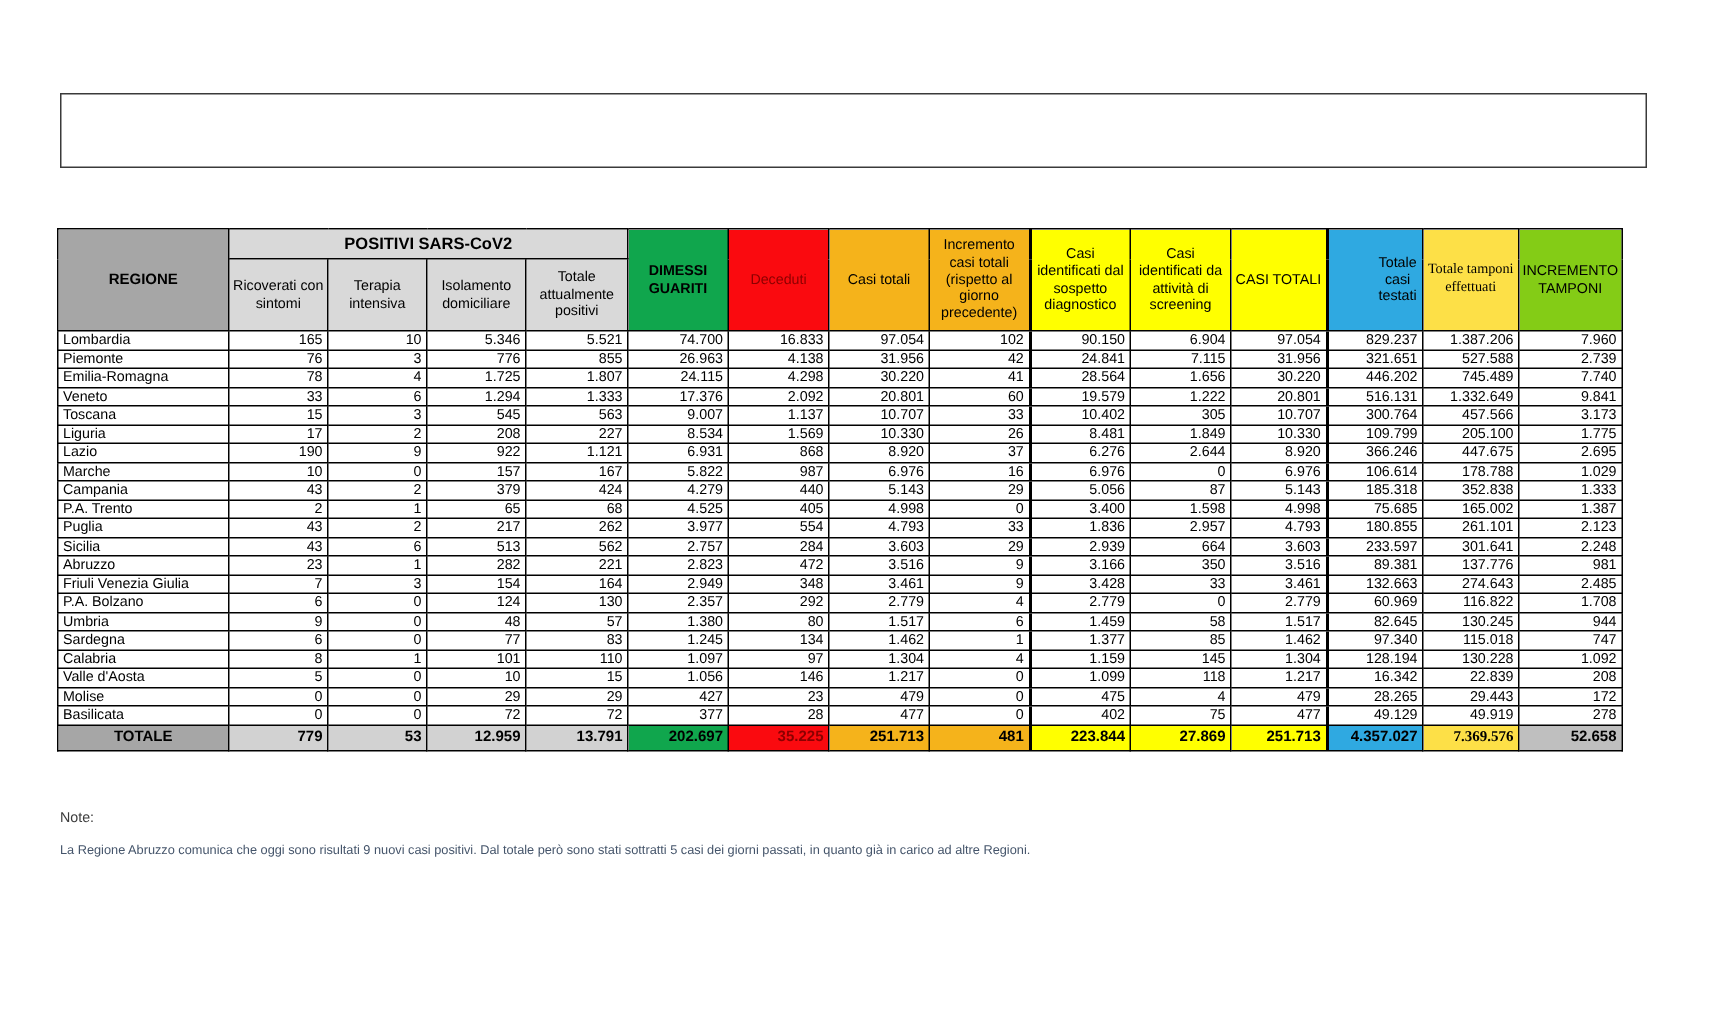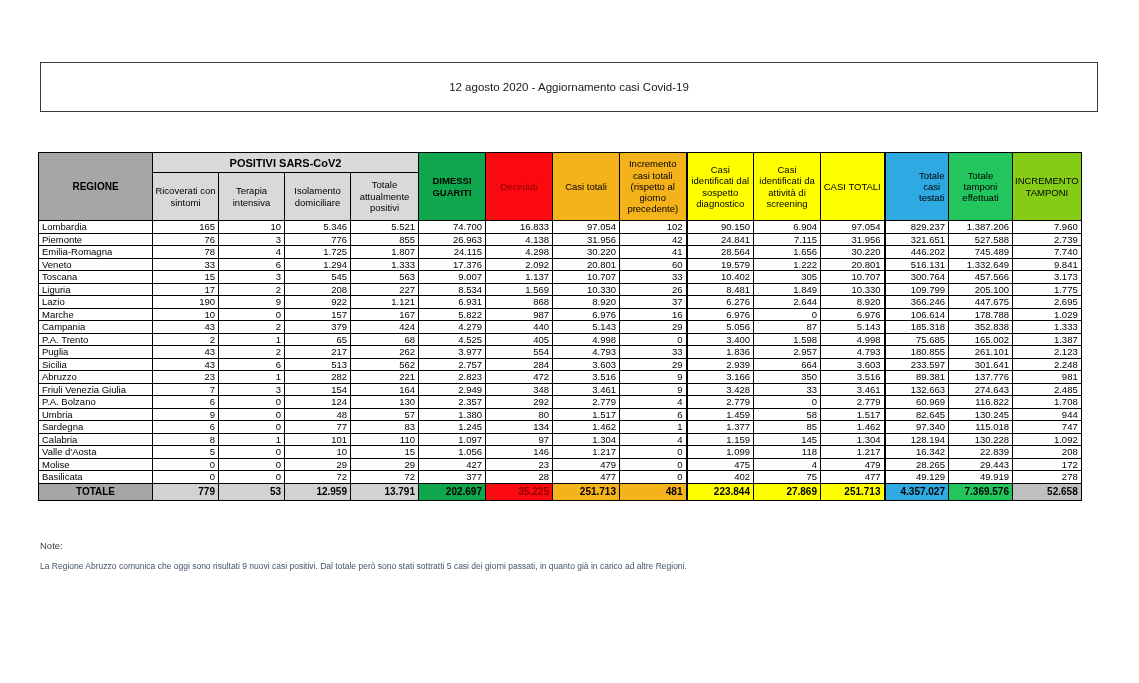--- a/index.html
+++ b/index.html
@@ -22,39 +22,38 @@
   .group-h  { background:#d9d9d9; font-weight:bold; font-size:11px; height:20px; }
   .sub      { background:#d9d9d9; font-size:9.5px; height:48px; line-height:1.2; }
   .ch       { font-size:9.5px; line-height:1.18; }
   .bold     { font-weight:bold; }
   .green    { background:#10a64d; }
   .red      { background:#fa0a0f; }
   .redtext  { color:#8b0000; }
   .orange   { background:#f5b31b;margin-top:12px; }
   .yellow   { background:#ffff00; }
   .blue     { background:#2fa9e1;padding-left:32px; }
-  .lightblue{ background:#22c55e; }
+  .lightblue{ background:#fde047;font-family:Liberation Serif, serif; }
   .graycell { background:#84cc16; }
   .thickL   { border-left:2px solid #000; }
   .thickR   { border-right:2px solid #000; }
   td.region { text-align:left; padding:0 3px; font-size:9.5px; height:12.5px; }
   td.num    { text-align:right; padding:0 3px; font-size:9.5px; height:12.5px; }
   tr.total-row td, tr.total-row th { font-weight:bold; height:17px; font-size:10px; }
   tr.total-row td { text-align:right; padding:0 3px; }
   .total-label { background:#a6a6a6; font-size:10px; }
   .tg      { background:#d2d2d2; }
   .graymid { background:#bfbfbf;margin-top:36px; }
   .notes-label { position:absolute; left:40px; top:540px; font-size:9.5px; color:#3d3d3d; }
   .notes-text  { position:absolute; left:40px; top:561px; font-size:8.5px; color:#44546a; }
 </style>
 </head>
 <body>
 
 <div class="title-box">
-  <div class="title-line">12 agosto 2020 - Aggiornamento casi Covid-19</div>
 </div>
 
 <table class="covid">
   <colgroup>
     <col style="width:114px">
       <col style="width:66px">
       <col style="width:66px">
       <col style="width:66px">
       <col style="width:68px">
     <col style="width:67px">

